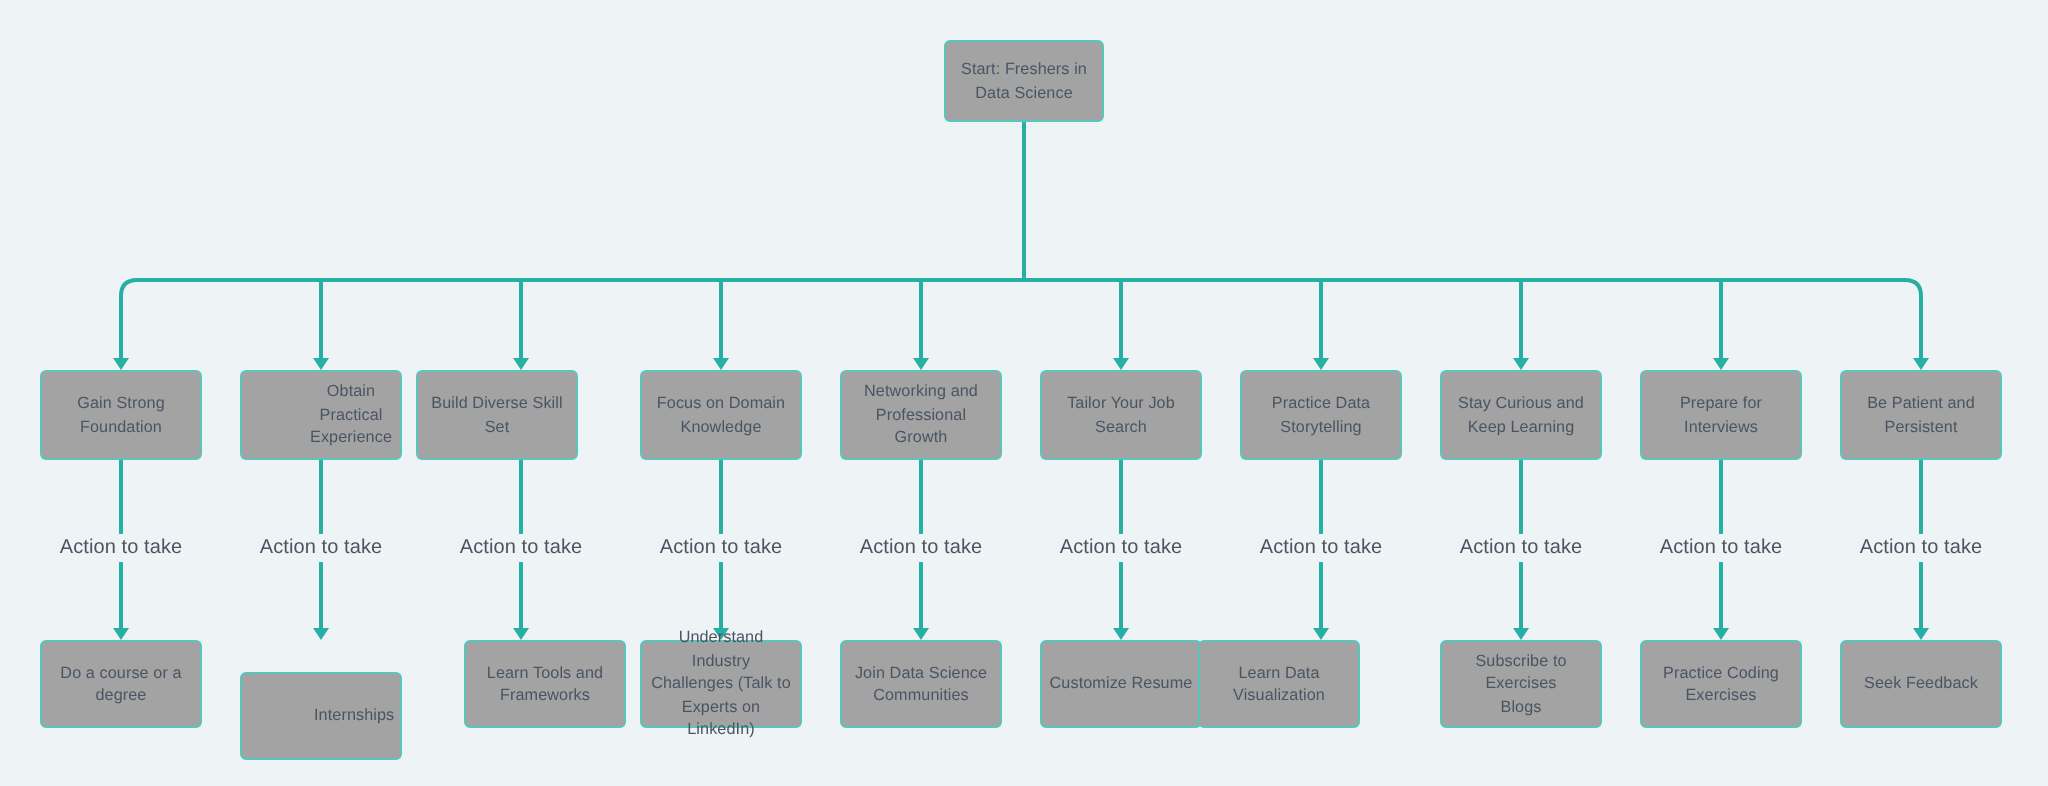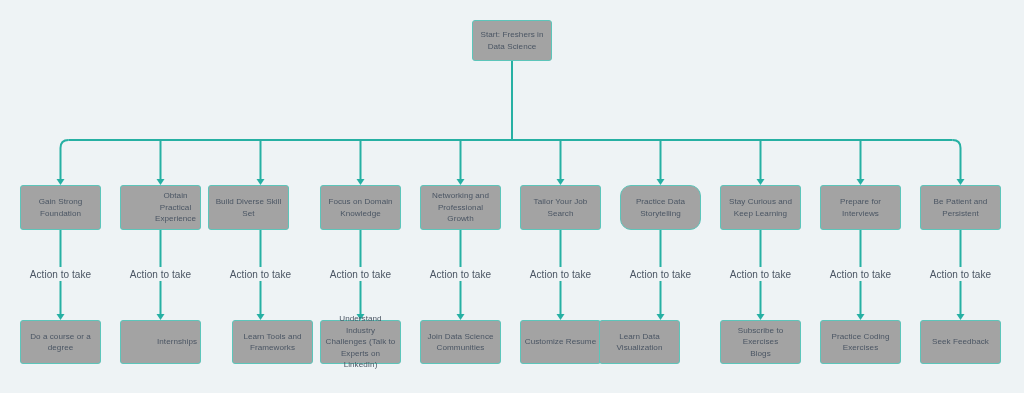--- a/index.html
+++ b/index.html
@@ -154,21 +154,21 @@
 Knowledge</span>
       </div>
       <div class="node node-main" style="left: 420px; top: 185px;">
         <span class="lbl">Networking and
 Professional Growth</span>
       </div>
       <div class="node node-main" style="left: 520px; top: 185px;">
         <span class="lbl">Tailor Your Job
 Search</span>
       </div>
-      <div class="node node-main" style="left: 620px; top: 185px; border-radius: 11px;">
+      <div class="node node-main" style="left: 620px; top: 185px;">
         <span class="lbl">Practice Data
 Storytelling</span>
       </div>
       <div class="node node-main" style="left: 720px; top: 185px;">
         <span class="lbl">Stay Curious and
 Keep Learning</span>
       </div>
       <div class="node node-main" style="left: 820px; top: 185px;">
         <span class="lbl">Prepare for
 Interviews</span>
@@ -176,21 +176,21 @@
       <div class="node node-main" style="left: 920px; top: 185px;">
         <span class="lbl">Be Patient and
 Persistent</span>
       </div>
     </div>
   <div id="action-row">
       <div class="node node-action" style="left: 20px; top: 320px;">
         <span class="lbl">Do a course or a
 degree</span>
       </div>
-      <div class="node node-action" style="left: 120px; top: 320px; padding-left: 36px;">
+      <div class="node node-action" style="left: 120px; top: 336px; padding-left: 36px;">
         <span class="lbl">Internships</span>
       </div>
       <div class="node node-action" style="left: 232px; top: 320px;">
         <span class="lbl">Learn Tools and
 Frameworks</span>
       </div>
       <div class="node node-action" style="left: 320px; top: 320px;">
         <span class="lbl">Understand Industry
 Challenges (Talk to
 Experts on LinkedIn)</span>

